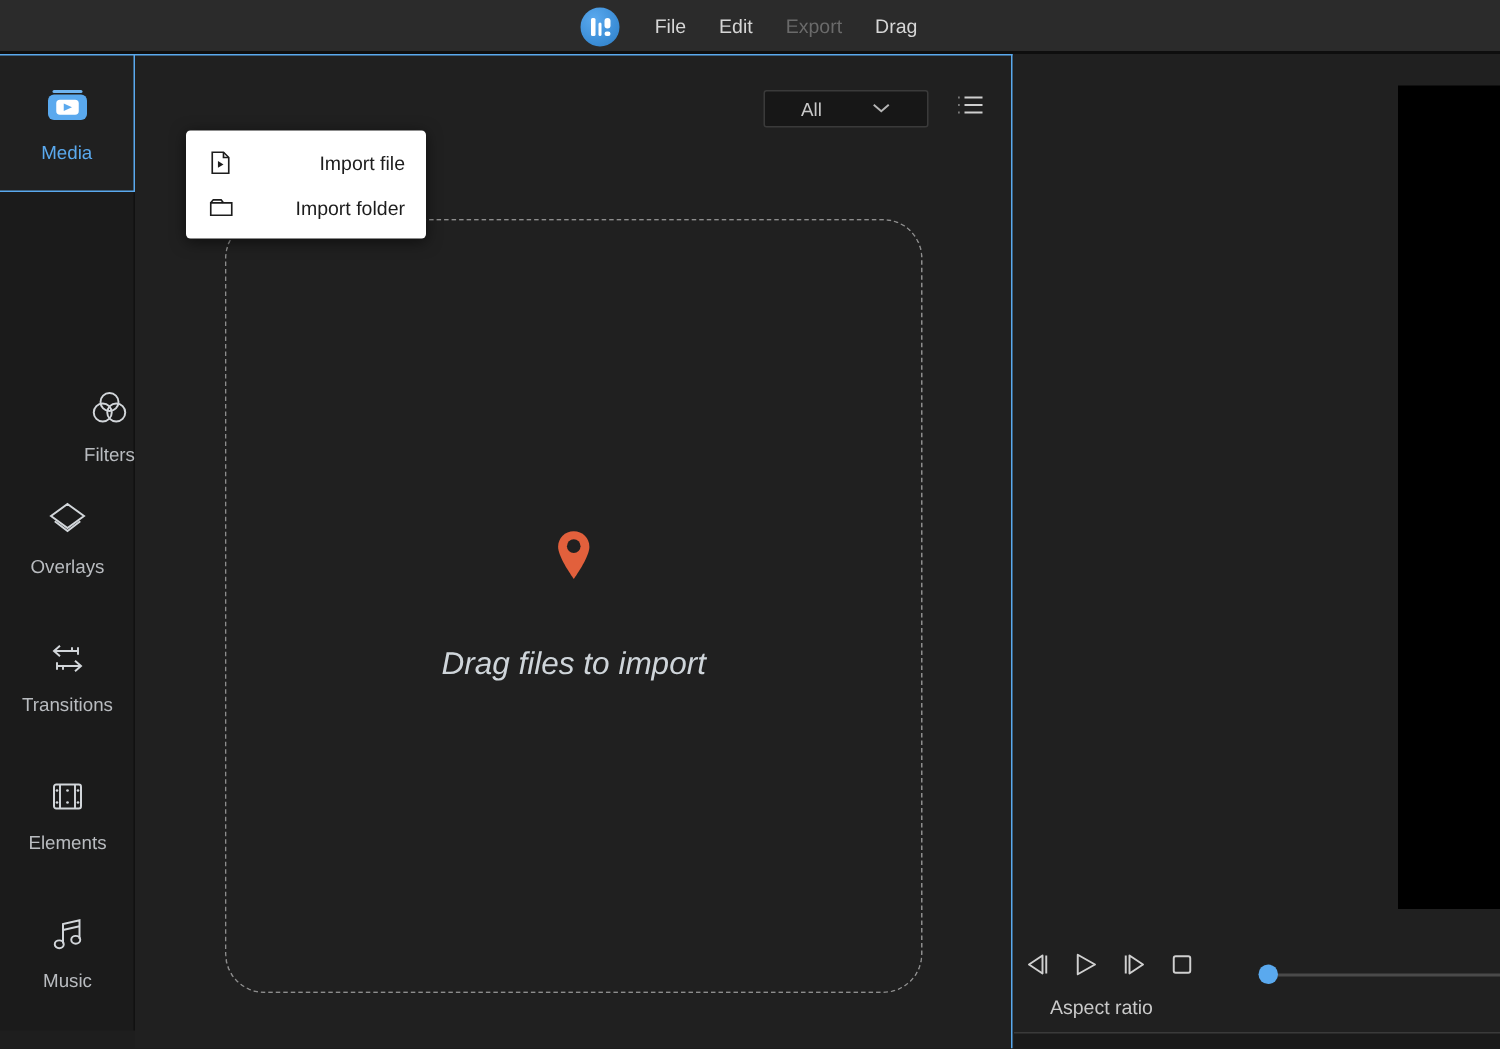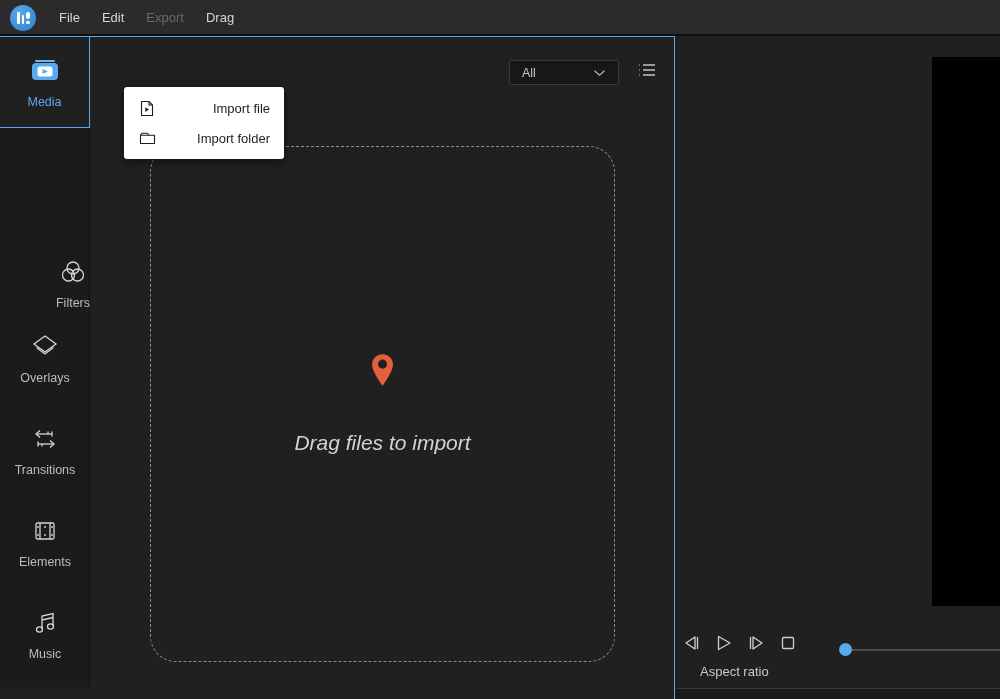--- a/index.html
+++ b/index.html
@@ -8,21 +8,21 @@
     background: #1e1e1e;
     font-family: "Liberation Sans", sans-serif;
     overflow: hidden;
   }
   #app { position: relative; width: 1000px; height: 699px; background: #1e1e1e; }
 
   
   #menubar {
     position: absolute; left: 0; top: 0; width: 1000px; height: 35px;
     background: #2b2b2b;
-    display: flex; align-items: center;
+    display: flex; align-items: center; justify-content: center;
   }
   #logo {
     width: 26px; height: 26px; margin-left: 10px; margin-right: 12px;
     border-radius: 50%;
     background: radial-gradient(circle at 35% 30%, #5aa9ee 0%, #3d8fd8 60%, #2f7ec4 100%);
     position: relative; flex: none;
   }
   #logo .bar { position: absolute; background: #ffffff; border-radius: 1px; }
   #logo .b1 { left: 7px;  top: 7px;  width: 2.5px; height: 12px; }
   #logo .b2 { left: 11.5px; top: 10px; width: 2.5px; height: 9px; }
@@ -72,21 +72,21 @@
     cursor: default;
   }
   #import-btn .import-label { color: #5aa9ee; font-size: 13.5px; }
   #import-pin { position: absolute; left: 122px; top: 52px; }
 
   .pin { display: block; }
 
   #filter-select {
     position: absolute; left: 419px; top: 23px; width: 110px; height: 25px;
     background: #171717; border: 1px solid #3a3a3a; border-radius: 2px;
-    display: flex; align-items: center; padding: 0 12px;
+    display: flex; align-items: center; padding: 0 24px;
   }
   #filter-select .sel-value { color: #c8c8c8; font-size: 12.5px; flex: 1; }
   #filter-select .chev { color: #b5b5b5; font-size: 11px; }
   #list-view-btn {
     position: absolute; left: 545px; top: 24px; width: 24px; height: 22px;
     display: flex; align-items: center; justify-content: center; cursor: default;
   }
 
   
   #dropzone {

